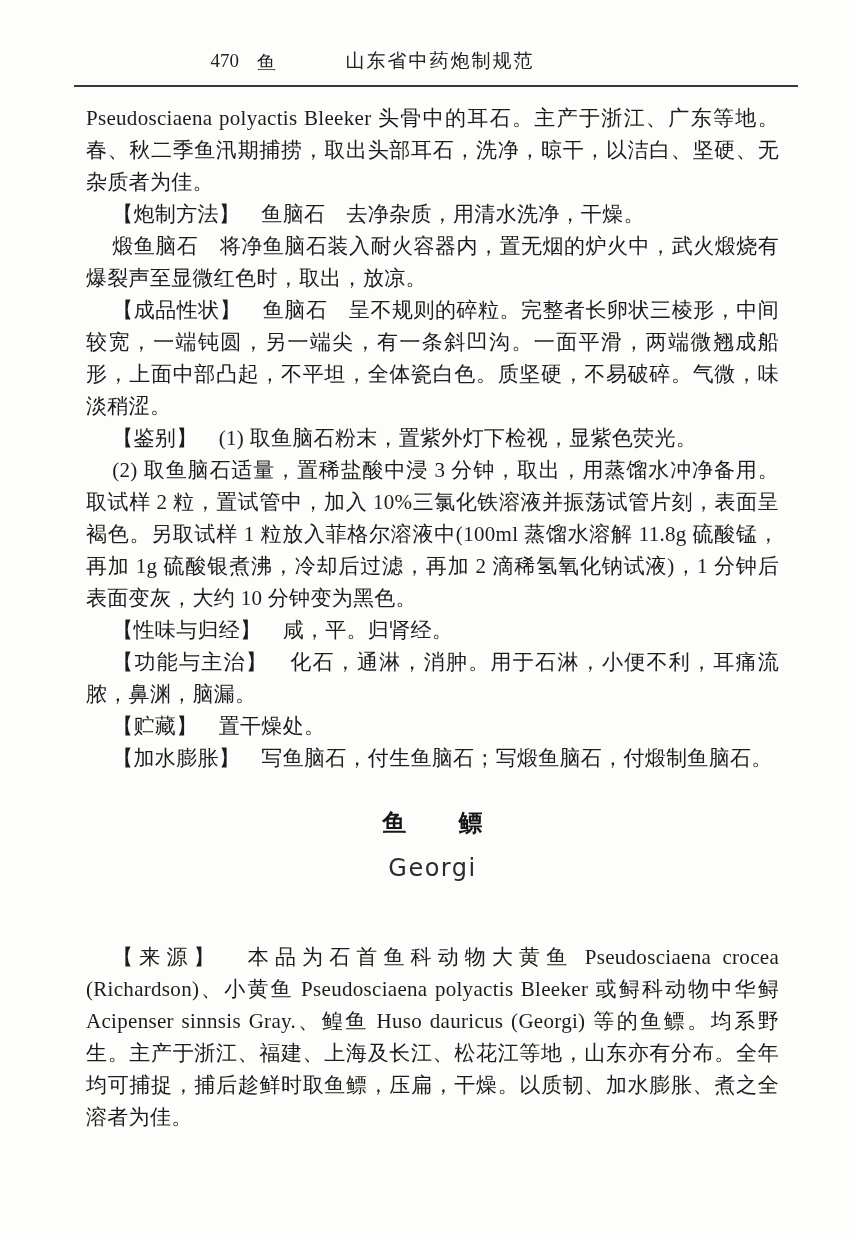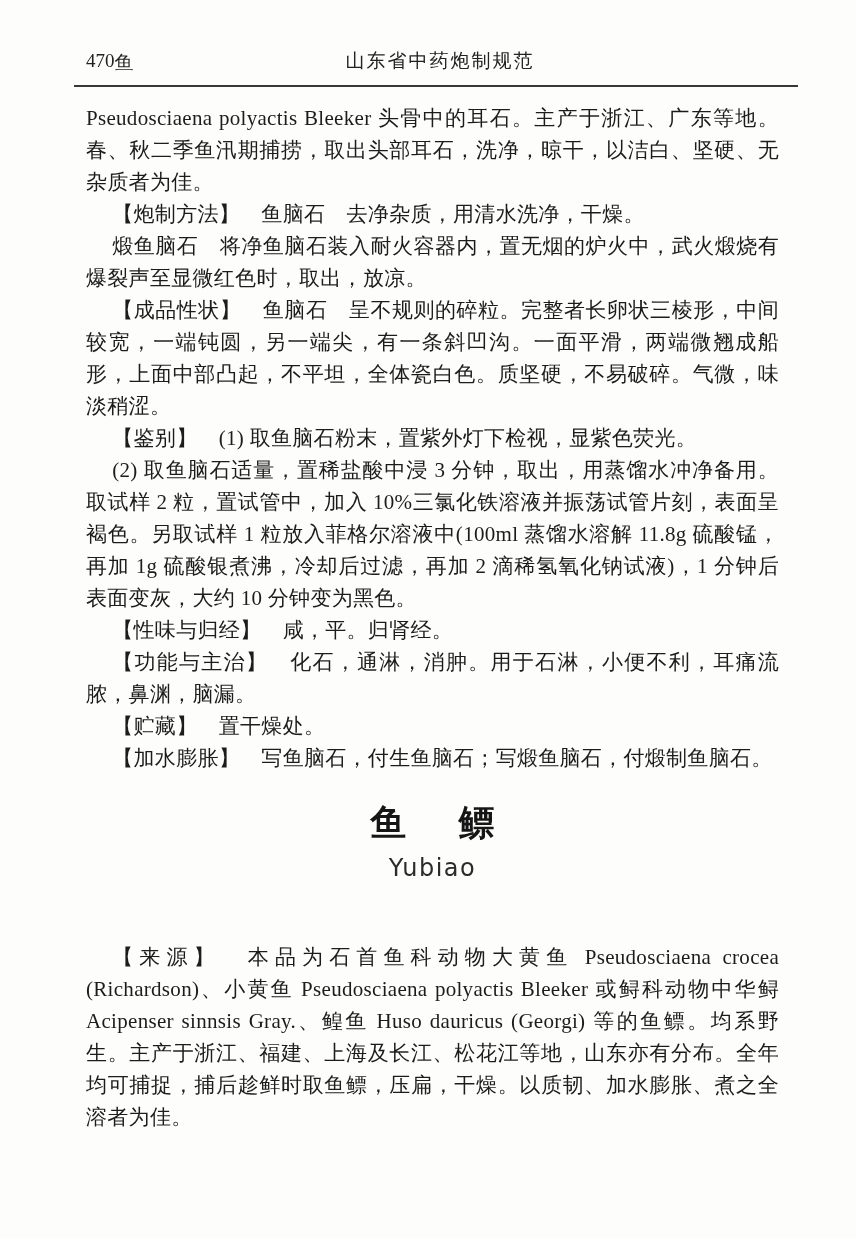--- a/index.html
+++ b/index.html
@@ -22,21 +22,23 @@
     margin: 0 62px 0 86px;
     padding-top: 48px;
     display: flex;
     align-items: baseline;
     font-size: 19px;
     color: #222;
   }
   .hdr-left {
     width: 190px;
     display: flex;
+    gap: 18px;
     white-space: nowrap;
+    justify-content: flex-end;
   }
   .hdr-center {
     flex: 1;
     text-align: center;
     letter-spacing: 2px;
     white-space: nowrap;
   }
   .hdr-right { width: 190px; }
   .header-rule {
     margin: 9px 58px 0 74px;
@@ -60,21 +62,21 @@
   .seg-italic {
     font-family: "Liberation Serif", "DejaVu Serif", serif;
   }
   
   .title-block {
     margin-top: 27px;
     text-align: center;
   }
   .article-title {
     margin: 0;
-    font-size: 36px;
+    font-size: 24px;
     font-weight: 700;
     font-family: "Liberation Sans", "DejaVu Sans", sans-serif;
     color: #161616;
     line-height: 44px;
   }
   .tgap { display: inline-block; width: 52px; }
   .pinyin {
     margin-top: 6px;
     font-size: 24px;
     line-height: 34px;
@@ -111,21 +113,21 @@
         <p class="para indent"><span class="seg-bold">【鉴别】</span><span class="seg-normal">　(1) 取鱼脑石粉末，置紫外灯下检视，显紫色荧光。</span></p>
         <p class="para indent"><span class="seg-normal">(2) 取鱼脑石适量，置稀盐酸中浸 3 分钟，取出，用蒸馏水冲净备用。取试样 2 粒，置试管中，加入 10%三氯化铁溶液并振荡试管片刻，表面呈褐色。另取试样 1 粒放入菲格尔溶液中(100ml 蒸馏水溶解 11.8g 硫酸锰，再加 1g 硫酸银煮沸，冷却后过滤，再加 2 滴稀氢氧化钠试液)，1 分钟后表面变灰，大约 10 分钟变为黑色。</span></p>
         <p class="para indent"><span class="seg-bold">【性味与归经】</span><span class="seg-normal">　咸，平。归肾经。</span></p>
         <p class="para indent"><span class="seg-bold">【功能与主治】</span><span class="seg-normal">　化石，通淋，消肿。用于石淋，小便不利，耳痛流脓，鼻渊，脑漏。</span></p>
         <p class="para indent"><span class="seg-bold">【贮藏】</span><span class="seg-normal">　置干燥处。</span></p>
         <p class="para indent"><span class="seg-bold">【加水膨胀】</span><span class="seg-normal">　写鱼脑石，付生鱼脑石；写煅鱼脑石，付煅制鱼脑石。</span></p>
       </section>
 
     <div class="title-block">
       <h1 class="article-title"><span>鱼</span><span class="tgap"></span><span>鳔</span></h1>
-      <div class="pinyin">Yubiao</div>
+      <div class="pinyin">Georgi</div>
     </div>
 
     <section class="article article-2">
         <p class="para indent"><span class="seg-bold">【来源】</span><span class="seg-normal">　本品为石首鱼科动物大黄鱼 </span><span class="seg-italic">Pseudosciaena crocea</span><span class="seg-normal"> (Richardson)、小黄鱼 </span><span class="seg-italic">Pseudosciaena polyactis</span><span class="seg-normal"> Bleeker 或鲟科动物中华鲟 </span><span class="seg-italic">Acipenser sinnsis</span><span class="seg-normal"> Gray.、鳇鱼 </span><span class="seg-italic">Huso dauricus</span><span class="seg-normal"> (Georgi) 等的鱼鳔。均系野生。主产于浙江、福建、上海及长江、松花江等地，山东亦有分布。全年均可捕捉，捕后趁鲜时取鱼鳔，压扁，干燥。以质韧、加水膨胀、煮之全溶者为佳。</span></p>
       </section>
 
   </main>
 
 </div>
 

